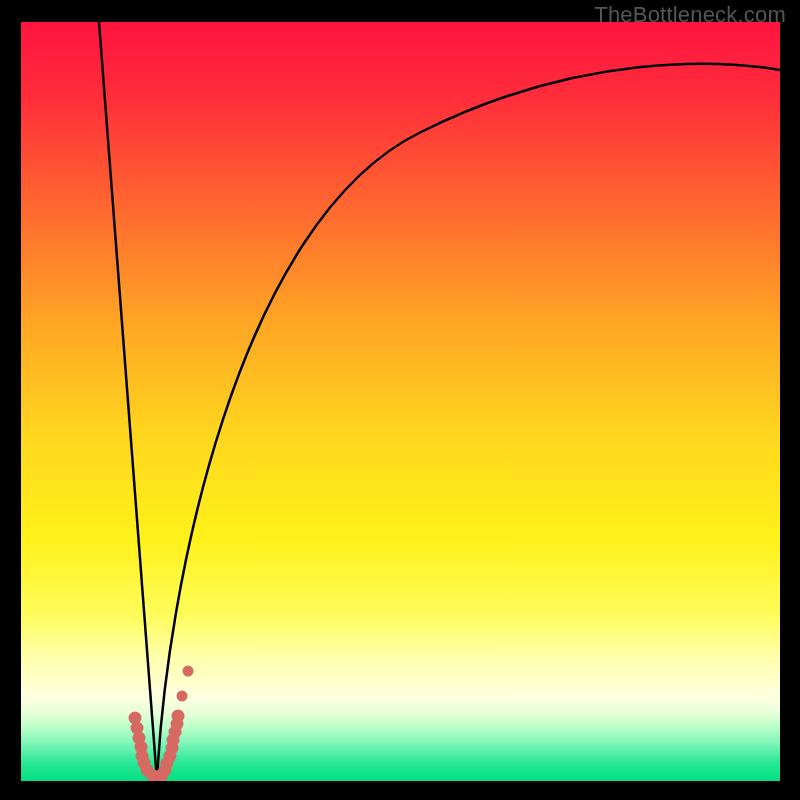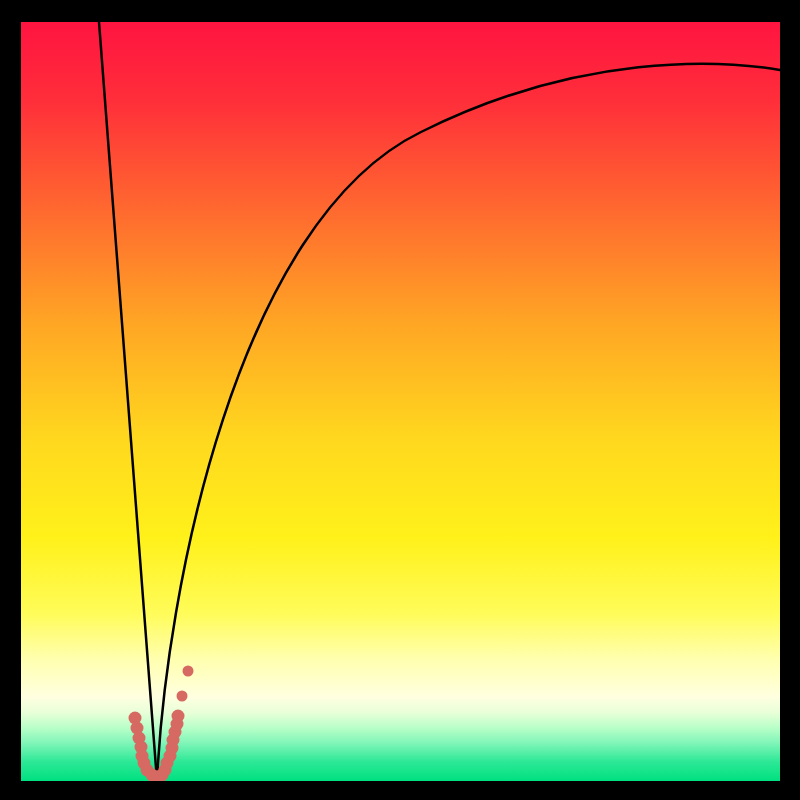--- a/index.html
+++ b/index.html
@@ -89,13 +89,14 @@
           <circle cx="152" cy="718" r="6.5" fill="#d66a62"></circle>
           <circle cx="154" cy="710" r="6.5" fill="#d66a62"></circle>
           <circle cx="156" cy="702" r="6.5" fill="#d66a62"></circle>
           <circle cx="157" cy="694" r="6.5" fill="#d66a62"></circle>
           <circle cx="161" cy="674" r="5.5" fill="#d66a62"></circle>
           <circle cx="167" cy="649" r="5.5" fill="#d66a62"></circle>
         </g>
     </svg>
   </div>
 
+  <div class="watermark">TheBottleneck.com</div>
 </div>
 
 </body></html>

